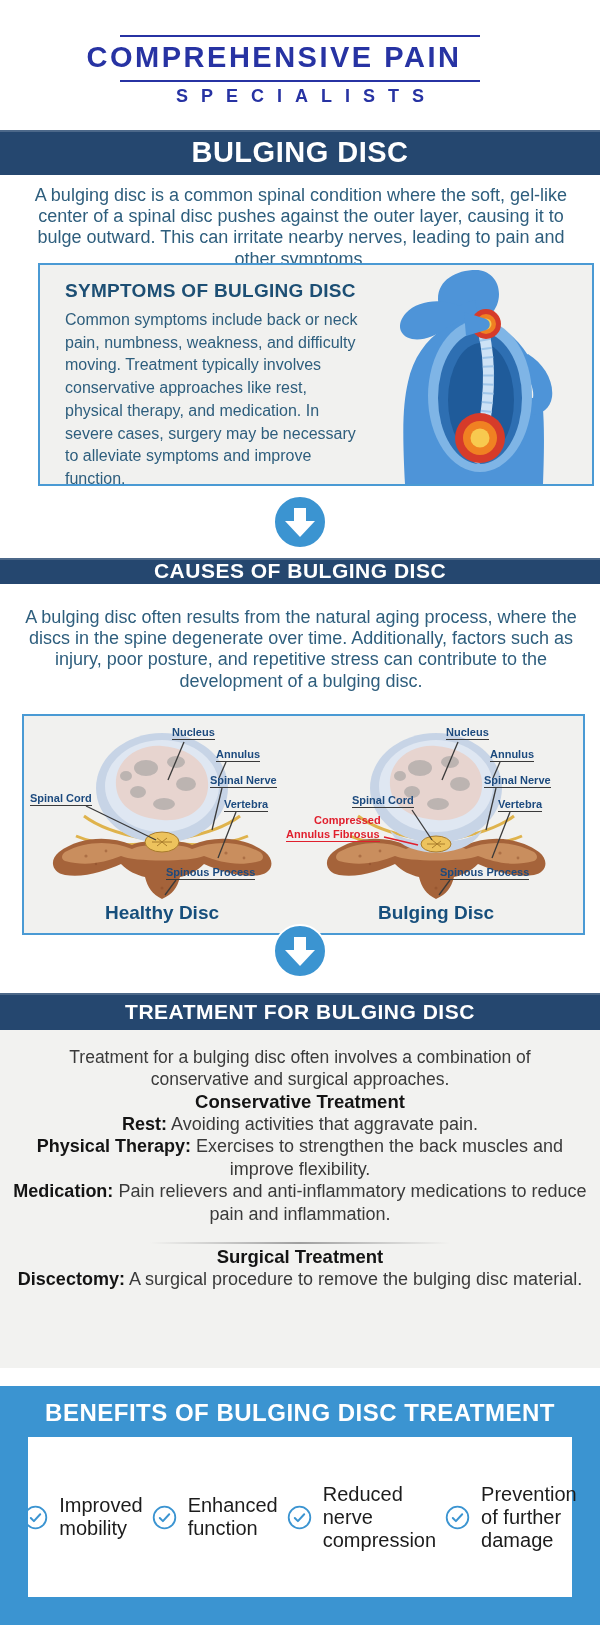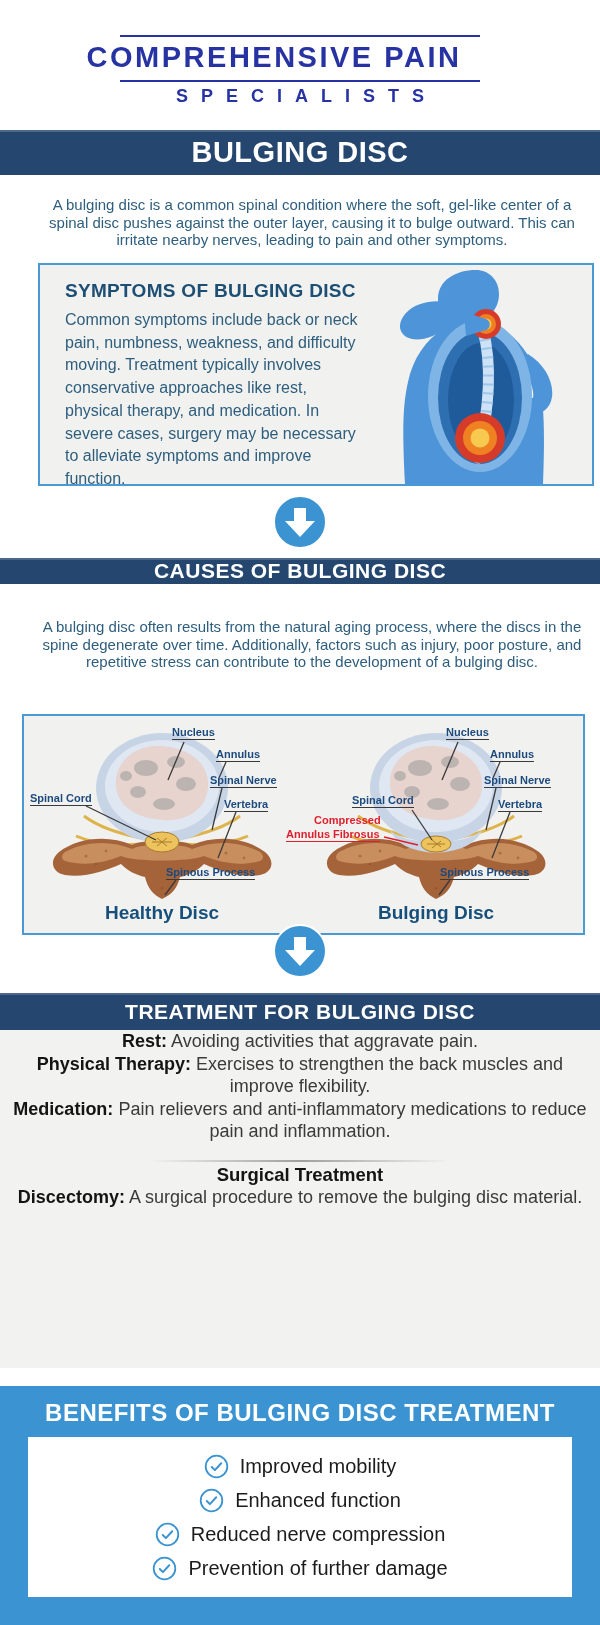--- a/index.html
+++ b/index.html
@@ -19,21 +19,21 @@
   
   .banner{position:absolute;left:0;width:600px;background:#25476f;color:#ffffff;
           display:flex;align-items:center;justify-content:center;font-weight:bold;
           letter-spacing:0.5px;box-shadow:inset 0 2px 0 rgba(255,255,255,0.18);}
   .banner.main{top:130px;height:45px;font-size:29px;}
   .banner.causes{top:558px;height:26px;font-size:21px;}
   .banner.treatment{top:993px;height:37px;font-size:21px;}
 
   
   .lead{position:absolute;left:20px;width:560px;text-align:center;color:#2e5e7d;
-        font-size:15px;line-height:1.18;margin:12px;}
+        font-size:18px;line-height:1.18;margin:1px;}
   .lead.intro{top:184px;}
   .lead.causes-p{top:606px;}
 
   
   .box{position:absolute;left:22px;width:552px;background:#f1f1ef;border:2px solid #4a9ad4;}
   .box.symptoms{top:263px;height:219px;margin-left:16px;}
   .box.diagram{top:714px;height:217px;padding-left:7px;}
 
   .sym-title{position:absolute;top:15px;left:25px;font-size:19px;font-weight:bold;
              color:#1d4f74;letter-spacing:0.3px;margin:0;}
@@ -67,21 +67,21 @@
   .t-item{margin:11px auto 0;max-width:580px;font-size:18px;line-height:1.25;}
   .t-item b{color:#141414;}
   .t-divider{width:300px;height:2px;margin:17px auto 2px;
              background:linear-gradient(to right,rgba(120,120,120,0),#9f9f9f,rgba(120,120,120,0));}
 
   
   .benefits{position:absolute;top:1386px;left:0;width:600px;height:239px;background:#3b94d1;}
   .benefits h2{margin:13px 0 0;text-align:center;color:#ffffff;font-size:24px;
                font-weight:bold;letter-spacing:0.5px;}
   .bcard{position:absolute;top:51px;left:28px;width:544px;height:160px;background:#ffffff;
-         display:flex;flex-direction:column;justify-content:center;gap:9px;}
+         display:flex;flex-direction:row;justify-content:center;gap:9px;}
   .brow{display:flex;align-items:center;justify-content:center;gap:11px;
         font-size:20px;color:#1c1c1c;}
   .brow svg{flex:0 0 auto;}
 </style>
 </head>
 <body>
 
 <div class="page">
 
   <header class="logo">
@@ -243,20 +243,22 @@
       <circle cx="27" cy="27" r="26" fill="#3b94d1" stroke="#ffffff" stroke-width="2"></circle>
       <path fill="#ffffff" d="M21,13h12v13h9L27,42 12,26h9z"></path>
     </svg>
   </div>
 
   <div class="banner treatment">
     <span>TREATMENT FOR BULGING DISC</span>
   </div>
 
   <section class="treat">
+    <p class="t-intro">Treatment for a bulging disc often involves a combination of conservative and surgical approaches.</p>
+    <p class="t-head">Conservative Treatment</p>
     <p class="t-item"><b>Rest:</b> <span>Avoiding activities that aggravate pain.</span></p>
     <p class="t-item"><b>Physical Therapy:</b> <span>Exercises to strengthen the back muscles and improve flexibility.</span></p>
     <p class="t-item"><b>Medication:</b> <span>Pain relievers and anti-inflammatory medications to reduce pain and inflammation.</span></p>
     <div class="t-divider"></div>
     <p class="t-head">Surgical Treatment</p>
     <p class="t-item"><b>Discectomy:</b> <span>A surgical procedure to remove the bulging disc material.</span></p>
   </section>
 
   <section class="benefits">
     <h2>BENEFITS OF BULGING DISC TREATMENT</h2>

